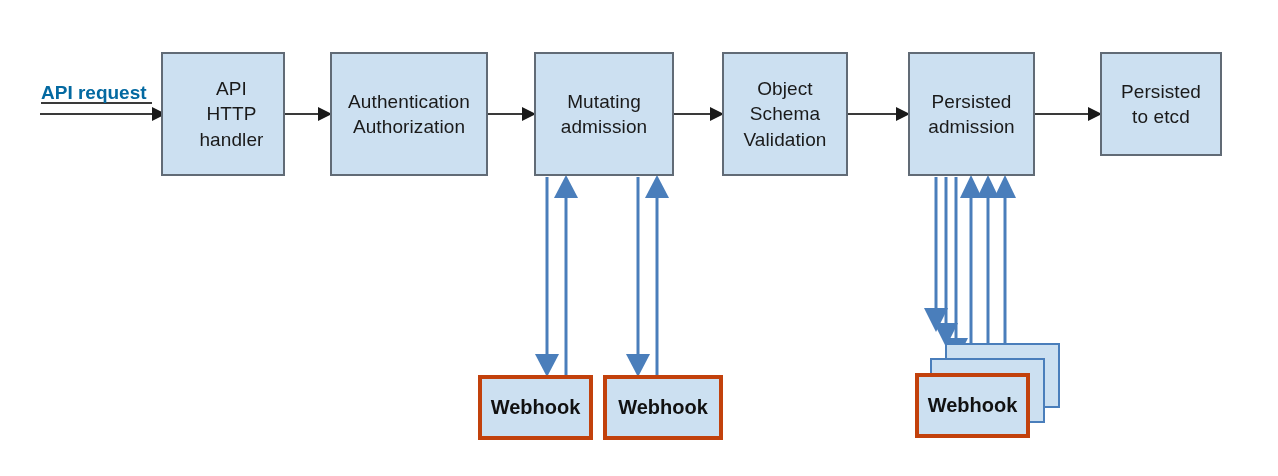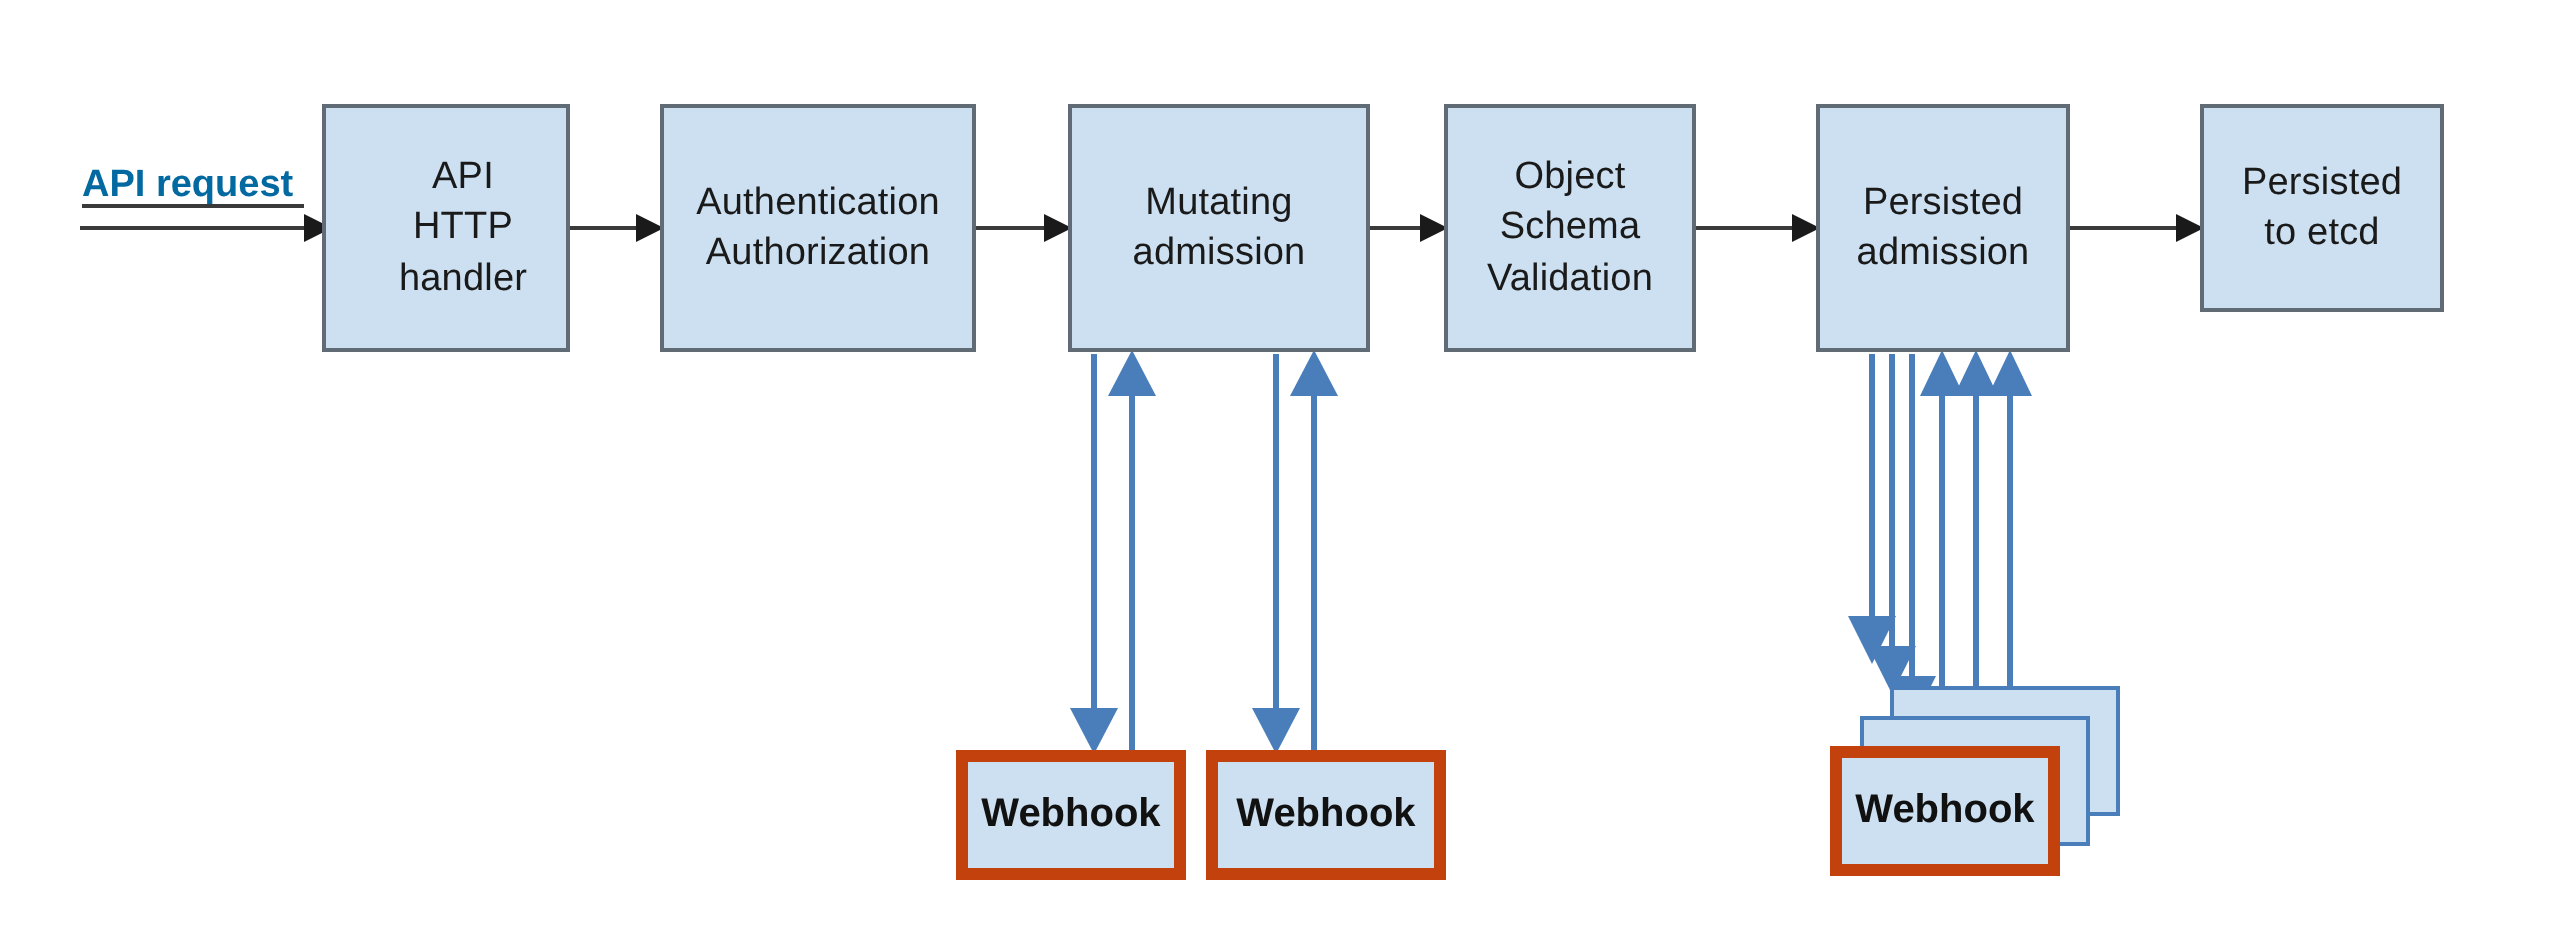--- a/index.html
+++ b/index.html
@@ -33,21 +33,21 @@
     font-size: 19px;
     line-height: 1.33;
     letter-spacing: 0.1px;
     white-space: pre-line;
     font-family: "Liberation Sans", sans-serif;
   }
   .webhook {
     position: absolute;
     box-sizing: border-box;
     background: #cce0f1;
-    border: 6px solid #c2410c;
+    border: 4px solid #c2410c;
     display: flex;
     align-items: center;
     justify-content: center;
     text-align: center;
     color: #111111;
     font-size: 20px;
     font-weight: bold;
     font-family: "Liberation Sans", sans-serif;
   }
   .webhook-ghost {
@@ -148,21 +148,21 @@
 
 <div class="edge-label" style="left:41px; top:82px;">API request</div>
 
 <div class="node" style="left:161px; top:52px; width:124px; height:124px;padding-left:17px;">API
 HTTP
 handler</div>
 
 <div class="node" style="left:330px; top:52px; width:158px; height:124px;">Authentication
 Authorization</div>
 
-<div class="node" style="left:534px; top:52px; width:151px; height:124px;">Mutating
+<div class="node" style="left:534px; top:52px; width:140px; height:124px;">Mutating
 admission</div>
 
 <div class="node" style="left:722px; top:52px; width:126px; height:124px;">Object
 Schema
 Validation</div>
 
 <div class="node" style="left:908px; top:52px; width:127px; height:124px;">Persisted
 admission</div>
 
 <div class="node" style="left:1100px; top:52px; width:122px; height:104px;">Persisted

